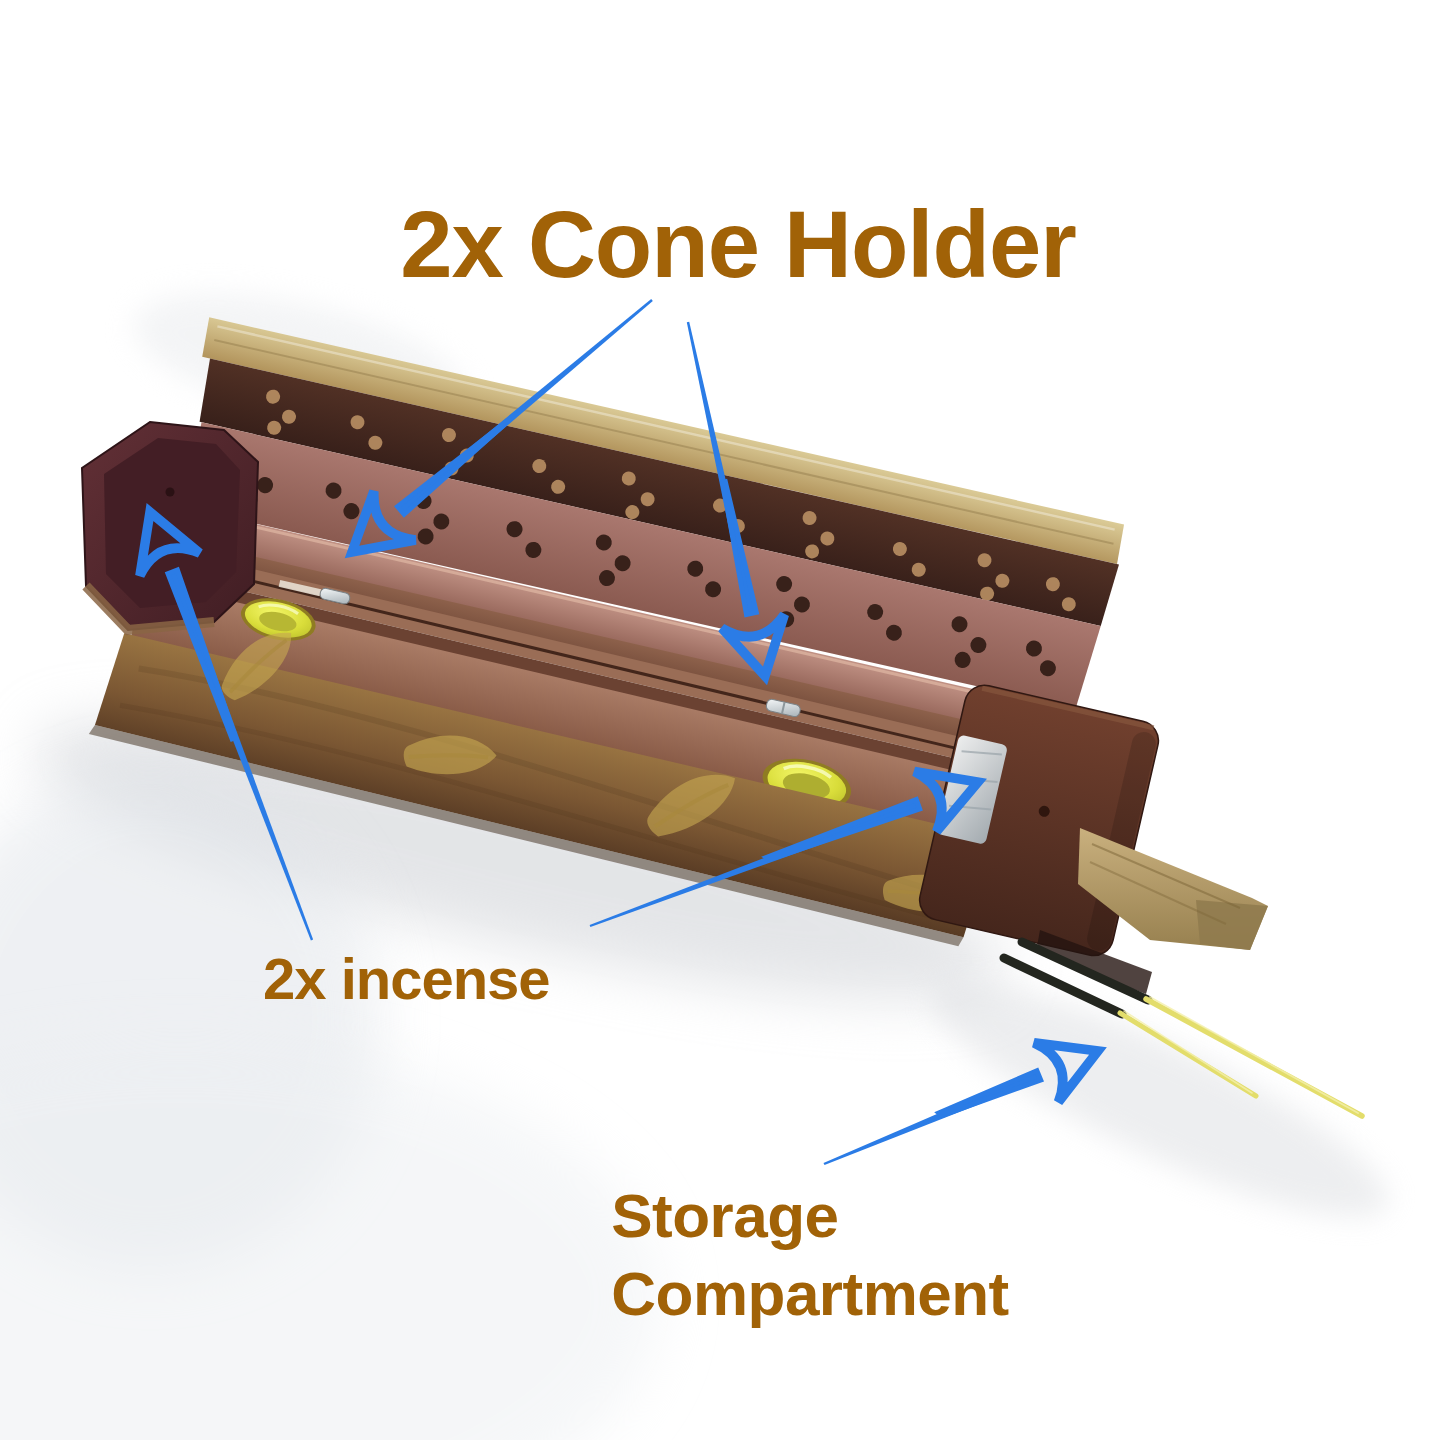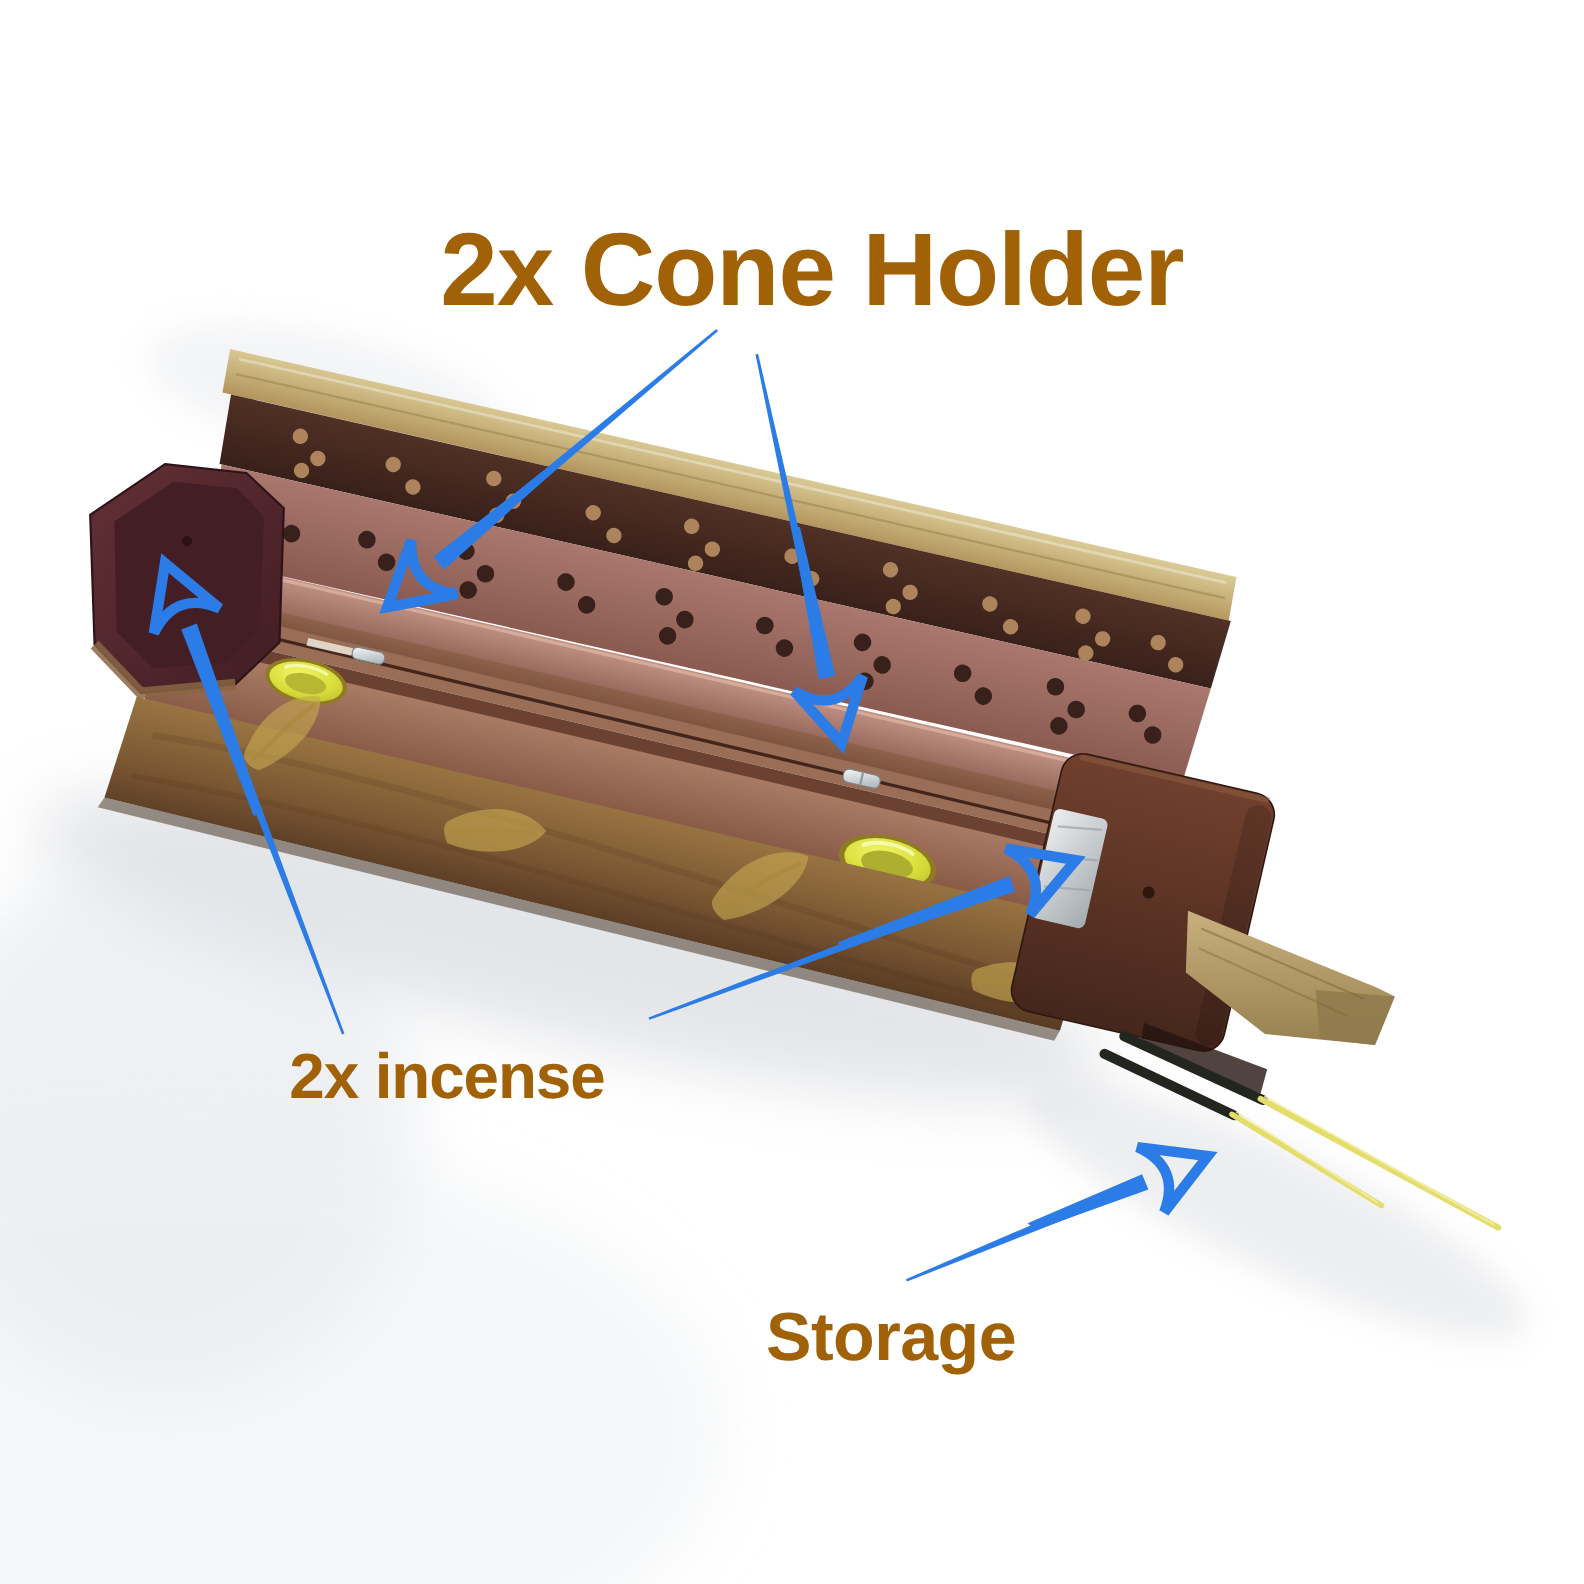--- a/index.html
+++ b/index.html
@@ -254,13 +254,14 @@
 </div>
 
 <div class="label label-title">
   <span>2x Cone Holder</span>
 </div>
 <div class="label label-incense">
   <span>2x incense</span>
 </div>
 <div class="label label-storage">
   <div>Storage</div>
+  <div>Compartment</div>
 </div>
 
 </body></html>

